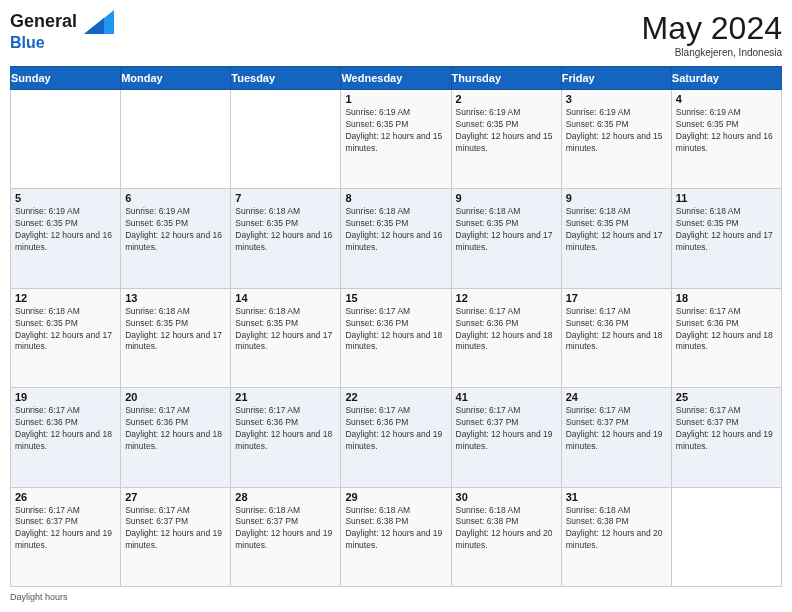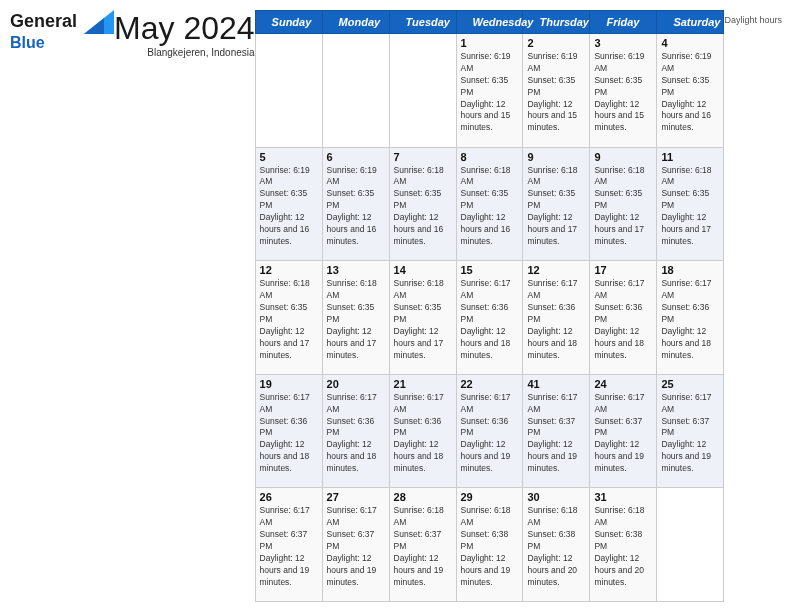--- a/index.html
+++ b/index.html
@@ -8,21 +8,21 @@
       height: 612px;
       font-family: Arial, sans-serif;
       background: #fff;
       overflow: hidden;
     }
     .page {
       width: 792px;
       height: 612px;
       padding: 10px;
       display: flex;
-      flex-direction: row;
+      flex-direction: column;
     }
     .header {
       display: flex;
       justify-content: space-between;
       align-items: flex-start;
       margin-bottom: 8px;
     }
     .logo {
       display: flex;
       align-items: center;
@@ -49,24 +49,23 @@
       border: 1px solid #ccc;
       border-collapse: collapse;
       width: 100%;
       table-layout: fixed;
     }
     .calendar th {
       background-color: #1565c0;
       color: #fff;
       font-size: 11px;
       font-weight: bold;
-      padding: 5px 16px;
+      padding: 5px 0;
       text-align: left;
       border: 1px solid #1255a0;
-      font-style: italic;
     }
     .calendar td {
       vertical-align: top;
       border: 1px solid #ccc;
       padding: 3px 4px;
       font-size: 9px;
       color: #333;
       height: 80px;
       background: #fff;
     }
@@ -265,14 +264,14 @@
           </td>
           <td>
             <span class="day-num">31</span>
             <div class="day-info">Sunrise: 6:18 AM<br>Sunset: 6:38 PM<br>Daylight: 12 hours and 20 minutes.</div>
           </td>
           <td class="empty-cell"></td>
         </tr>
       </tbody>
   </table>
 
-  <div style="font-size:9px;color:#555;margin-top:5px;text-align:center;">Daylight hours</div>
+  <div style="font-size:9px;color:#555;margin-top:5px;text-align:left;">Daylight hours</div>
 </div>
 
 </body></html>

